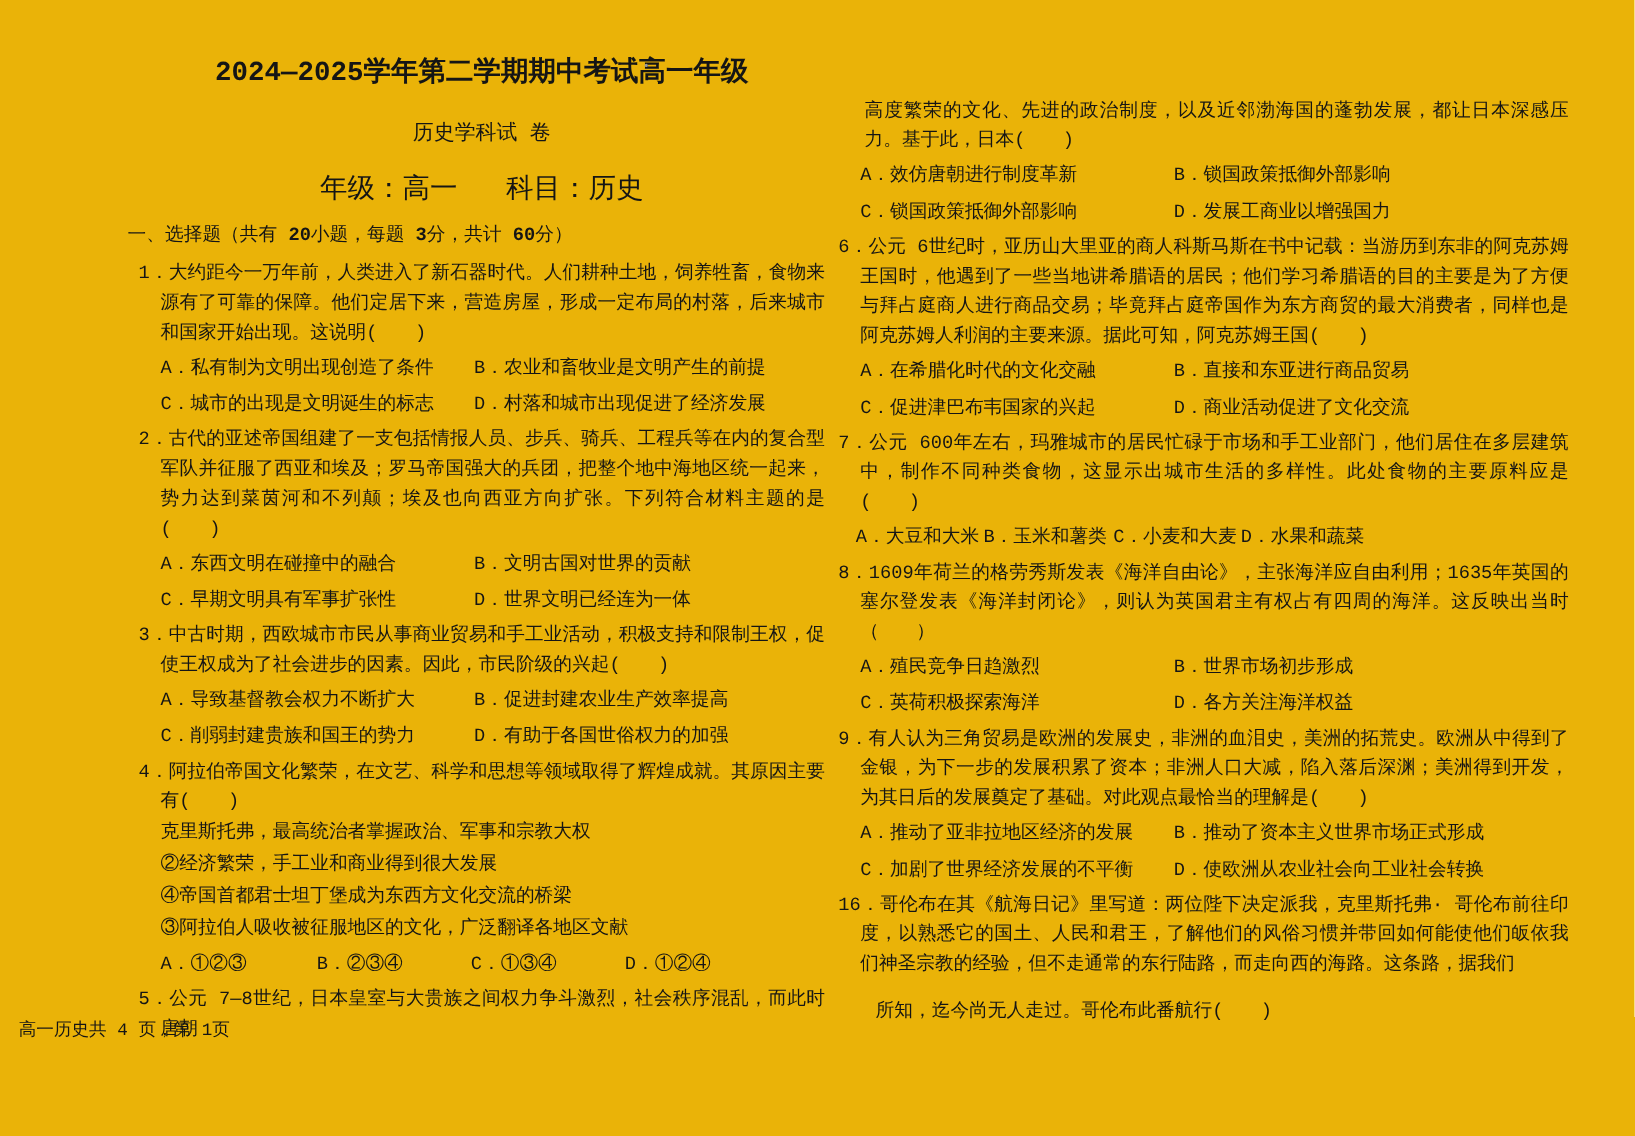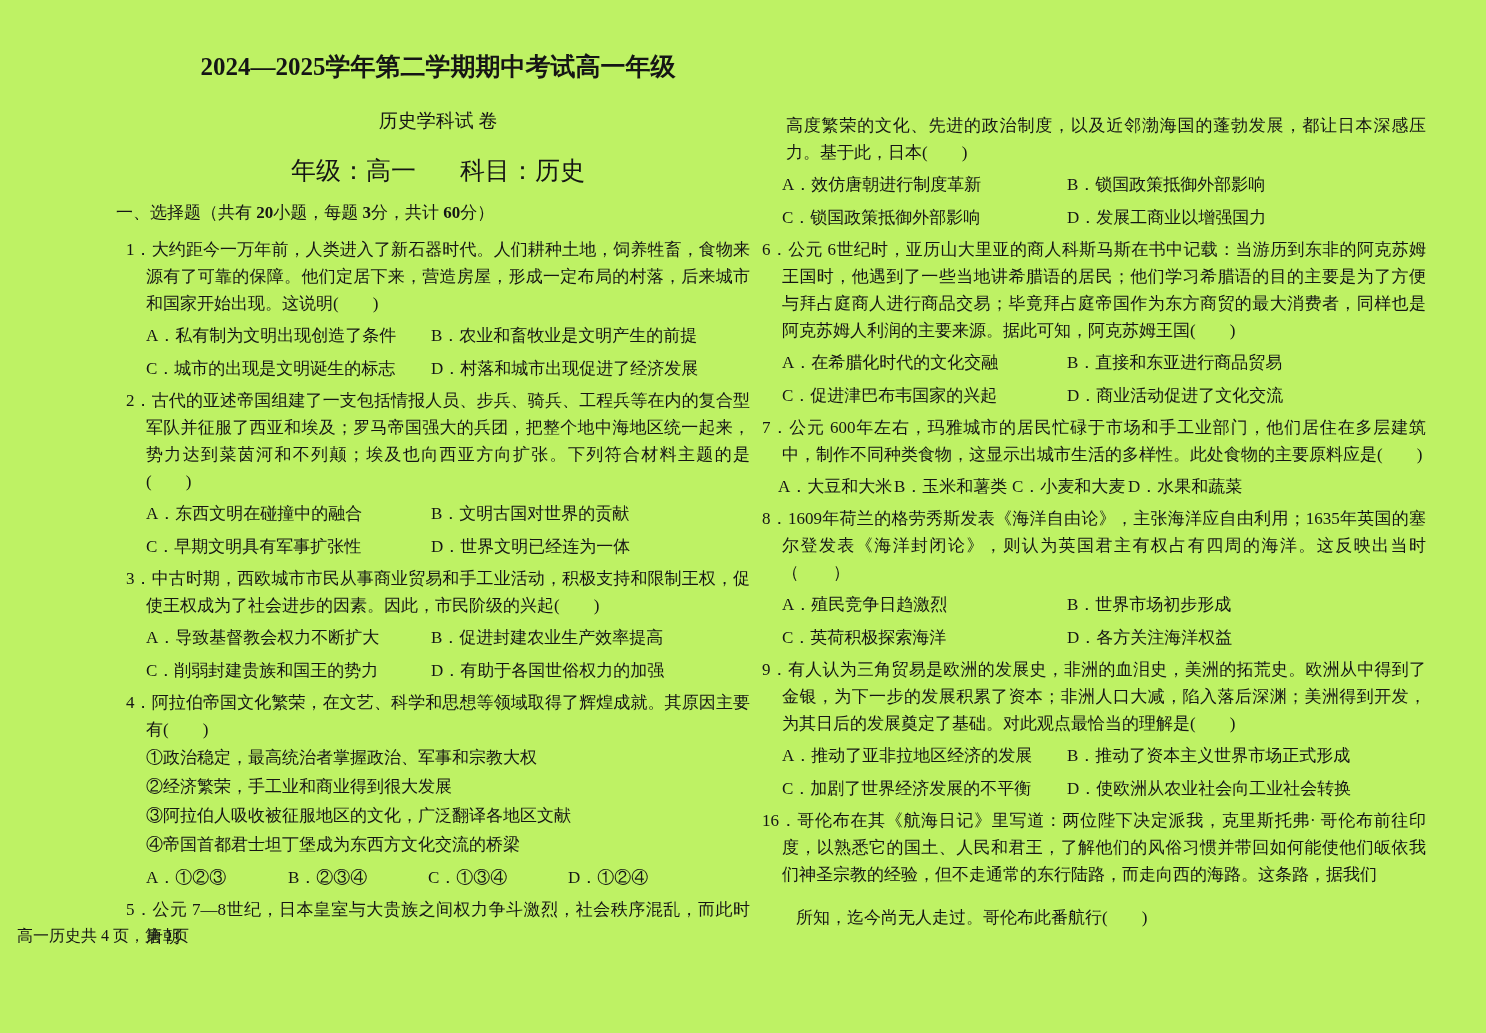--- a/index.html
+++ b/index.html
@@ -1,20 +1,20 @@
 <!DOCTYPE html>
 <html lang="zh"><head>
 <meta charset="utf-8">
 <style>
   html,body{margin:0;padding:0;background:#ffffff;}
-  .page{position:relative;width:1486px;height:1033px;background:#bef264;color:#151515;
-        font-family:Liberation Serif, serif;overflow:hidden;}
+  .page{position:relative;width:1486px;height:1033px;background:#eab308;color:#151515;
+        font-family:Liberation Mono, monospace;overflow:hidden;}
   .columns{display:flex;align-items:flex-start;}
   .col-left{width:624px;margin-left:126px;padding-top:50px;}
-  .col-right{width:664px;margin-left:12px;padding-top:112px;}
+  .col-right{width:664px;margin-left:12px;padding-top:88px;}
   .title{font-size:25px;line-height:34px;font-weight:bold;text-align:center;margin:0 0 20px 0;}
   .subtitle{font-size:19px;line-height:34px;font-weight:normal;text-align:center;margin:0 0 16px 0;}
   .meta{font-size:25px;text-align:center;margin:0 0 14px 0;}
   .meta-gap{margin-left:44px;}
   .section{font-size:17px;margin:0 0 12px -10px;}
   .section b{font-weight:bold;}
   .question{margin-bottom:8px;font-size:17px;}
   .stem{line-height:27px;padding-left:20px;text-indent:-20px;text-align:justify;}
   .stem-cont{line-height:27px;margin-left:24px;text-align:justify;}
   .opts{display:grid;grid-template-columns:285px auto;row-gap:12px;margin:8px 0 8px 20px;line-height:21px;}
@@ -69,24 +69,24 @@
           <div><span>A．</span><span>导致基督教会权力不断扩大</span></div>
           <div><span>B．</span><span>促进封建农业生产效率提高</span></div>
           <div><span>C．</span><span>削弱封建贵族和国王的势力</span></div>
           <div><span>D．</span><span>有助于各国世俗权力的加强</span></div>
         </div>
       </div>
 
       <div class="question">
         <div class="stem"><span>4．</span><span>阿拉伯帝国文化繁荣，在文艺、科学和思想等领域取得了辉煌成就。其原因主要有(　　)</span></div>
         <div class="subs">
-          <div>①政治稳定，最高统治者掌握政治、军事和宗教大权</div>
+          <div>克里斯托弗，最高统治者掌握政治、军事和宗教大权</div>
           <div>②经济繁荣，手工业和商业得到很大发展</div>
+          <div>④帝国首都君士坦丁堡成为东西方文化交流的桥梁</div>
           <div>③阿拉伯人吸收被征服地区的文化，广泛翻译各地区文献</div>
-          <div>④帝国首都君士坦丁堡成为东西方文化交流的桥梁</div>
         </div>
         <div class="opts row4a">
           <div><span>A．</span><span>①②③</span></div>
           <div><span>B．</span><span>②③④</span></div>
           <div><span>C．</span><span>①③④</span></div>
           <div><span>D．</span><span>①②④</span></div>
         </div>
       </div>
 
       <div class="question">

